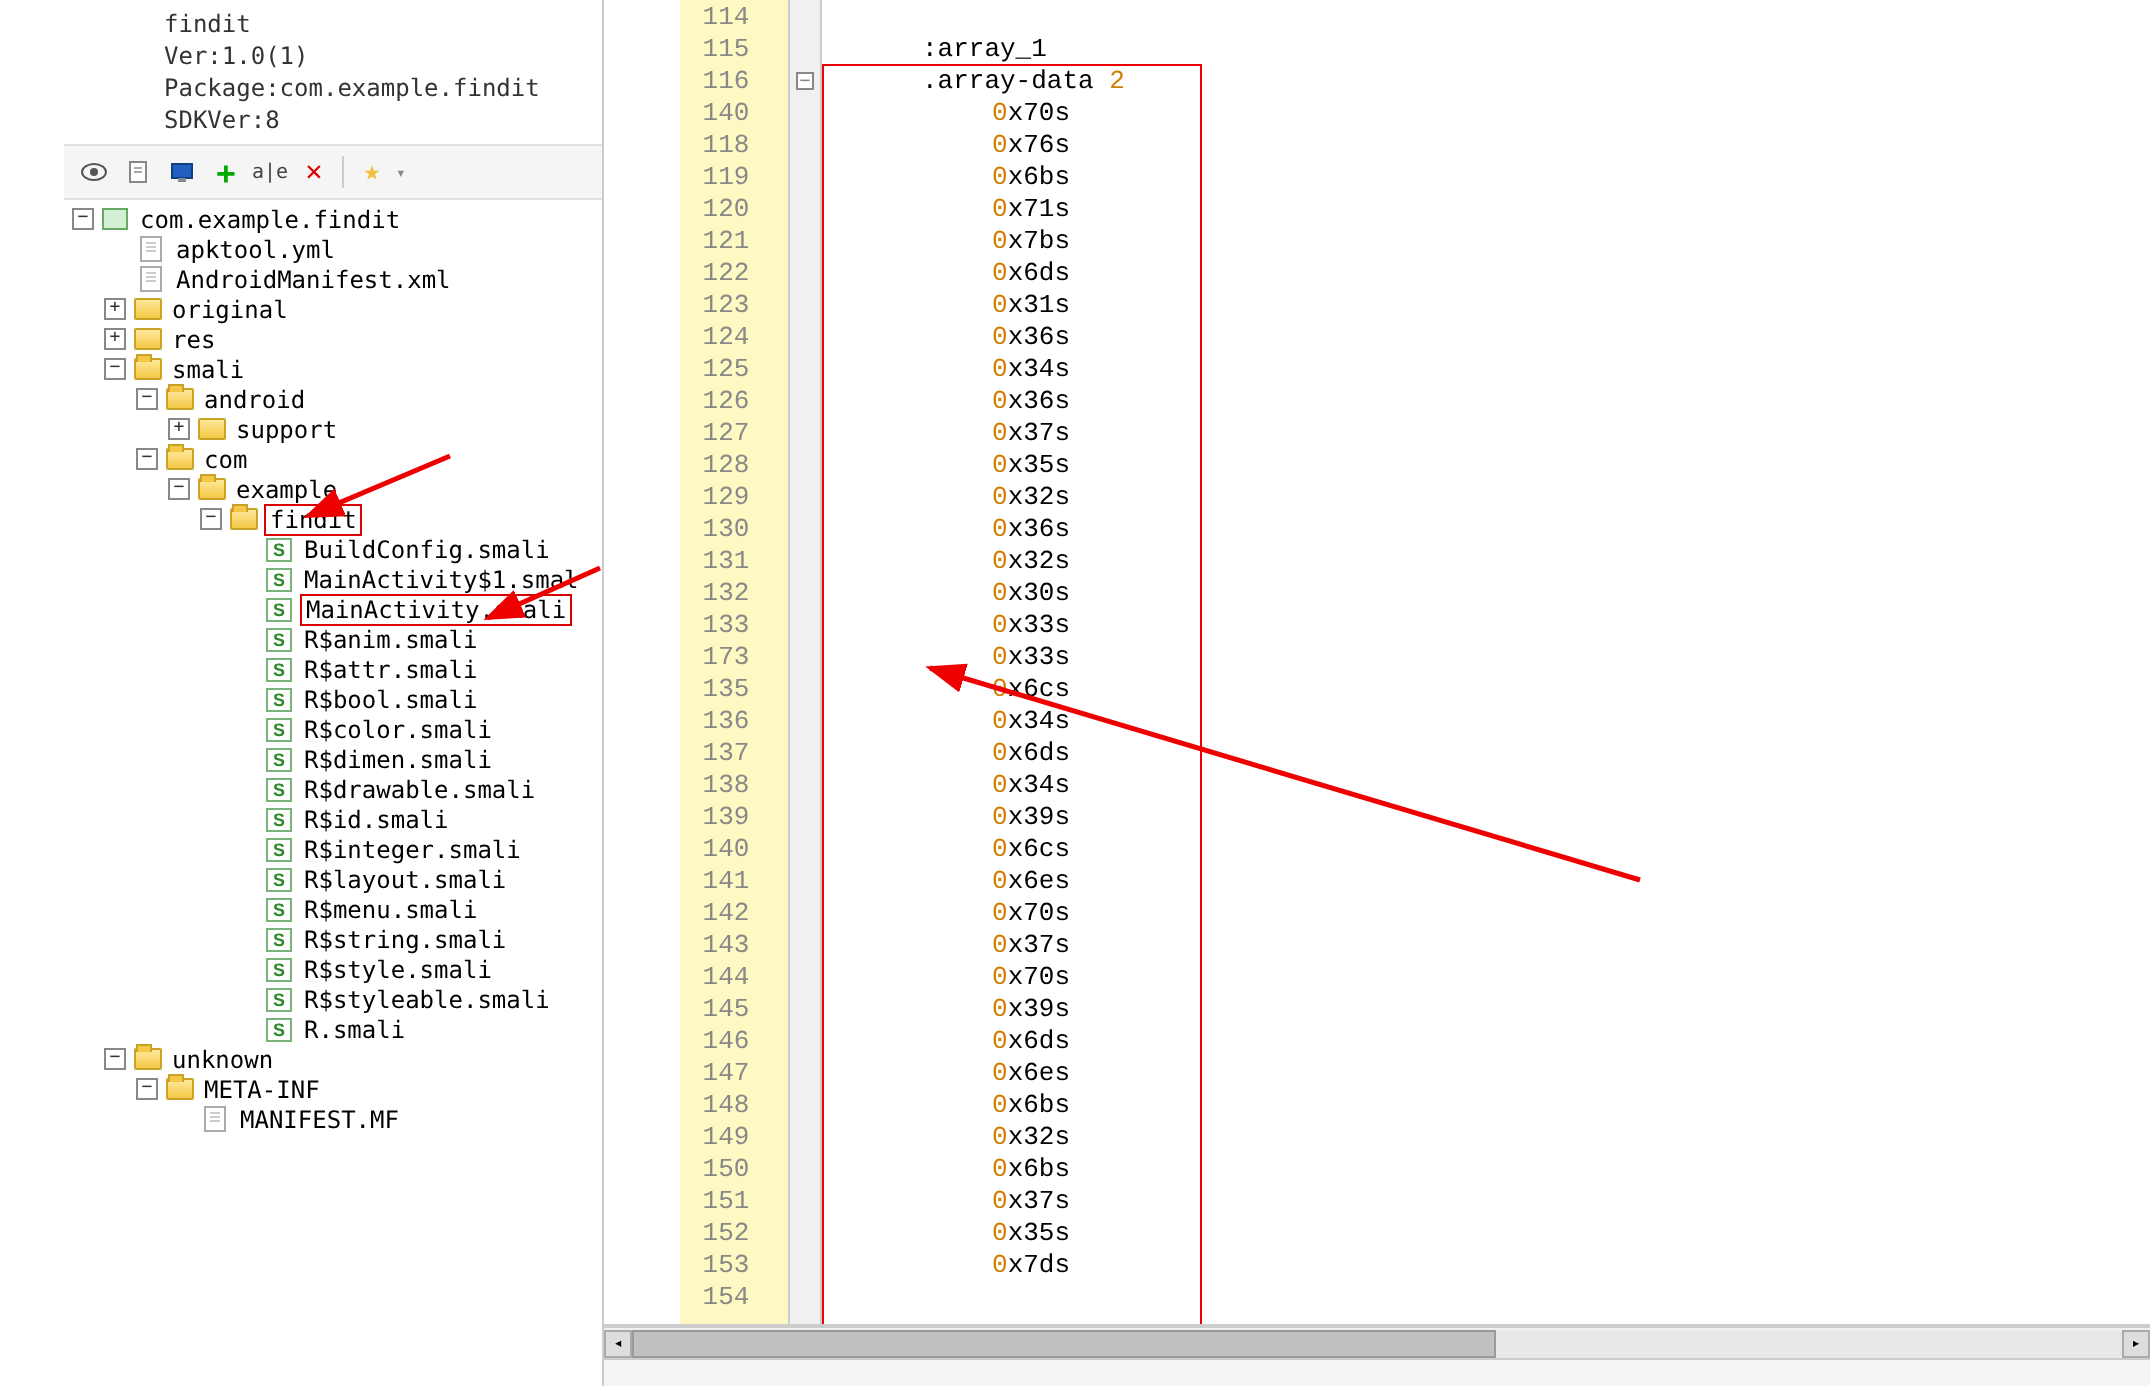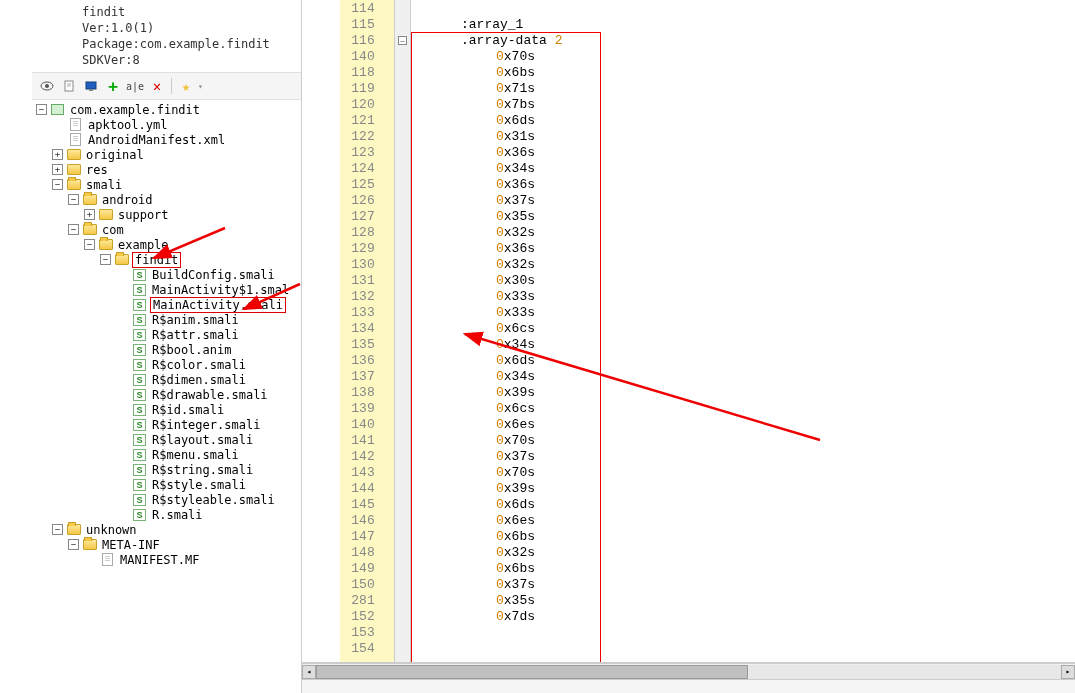--- a/index.html
+++ b/index.html
@@ -404,21 +404,21 @@
           <div class="tree-node" style="padding-left: 98px;">
             <span class="node-icon">
               <span class="file-icon-s">S</span>
             </span>
             <span class="node-label">R$attr.smali</span>
           </div>
           <div class="tree-node" style="padding-left: 98px;">
             <span class="node-icon">
               <span class="file-icon-s">S</span>
             </span>
-            <span class="node-label">R$bool.anim</span>
+            <span class="node-label">R$bool.smali</span>
           </div>
           <div class="tree-node" style="padding-left: 98px;">
             <span class="node-icon">
               <span class="file-icon-s">S</span>
             </span>
             <span class="node-label">R$color.smali</span>
           </div>
           <div class="tree-node" style="padding-left: 98px;">
             <span class="node-icon">
               <span class="file-icon-s">S</span>
@@ -519,38 +519,38 @@
           <div>124</div>
           <div>125</div>
           <div>126</div>
           <div>127</div>
           <div>128</div>
           <div>129</div>
           <div>130</div>
           <div>131</div>
           <div>132</div>
           <div>133</div>
-          <div>134</div>
+          <div>173</div>
           <div>135</div>
           <div>136</div>
           <div>137</div>
           <div>138</div>
           <div>139</div>
           <div>140</div>
           <div>141</div>
           <div>142</div>
           <div>143</div>
           <div>144</div>
           <div>145</div>
           <div>146</div>
           <div>147</div>
           <div>148</div>
           <div>149</div>
           <div>150</div>
-          <div>281</div>
+          <div>151</div>
           <div>152</div>
           <div>153</div>
           <div>154</div>
         </div>
       <div class="fold-gutter" id="fold-gutter">
           <div style="height: 16px;"></div>
           <div style="height: 16px;"></div>
           <div style="height: 16px;">
             <div class="fold-mark">−</div>
           </div>
@@ -592,20 +592,21 @@
           <div style="height: 16px;"></div>
           <div style="height: 16px;"></div>
           <div style="height: 16px;"></div>
         </div>
       <div class="code-lines" id="code-lines">
         <div class="redbox" id="code-redbox" style="left: 0px; top: 32px; width: 190px; height: 640px;"></div>
       <div class="code-line"></div>
           <div class="code-line indent1">:array_1</div>
           <div class="code-line indent1">.array-data <span class="num-lit">2</span></div>
           <div class="code-line indent2"><span class="hex-zero">0</span>x70s</div>
+          <div class="code-line indent2"><span class="hex-zero">0</span>x76s</div>
           <div class="code-line indent2"><span class="hex-zero">0</span>x6bs</div>
           <div class="code-line indent2"><span class="hex-zero">0</span>x71s</div>
           <div class="code-line indent2"><span class="hex-zero">0</span>x7bs</div>
           <div class="code-line indent2"><span class="hex-zero">0</span>x6ds</div>
           <div class="code-line indent2"><span class="hex-zero">0</span>x31s</div>
           <div class="code-line indent2"><span class="hex-zero">0</span>x36s</div>
           <div class="code-line indent2"><span class="hex-zero">0</span>x34s</div>
           <div class="code-line indent2"><span class="hex-zero">0</span>x36s</div>
           <div class="code-line indent2"><span class="hex-zero">0</span>x37s</div>
           <div class="code-line indent2"><span class="hex-zero">0</span>x35s</div>

